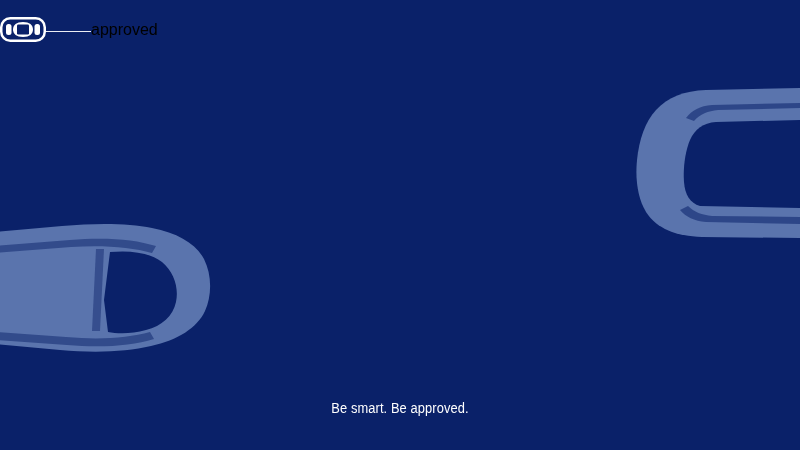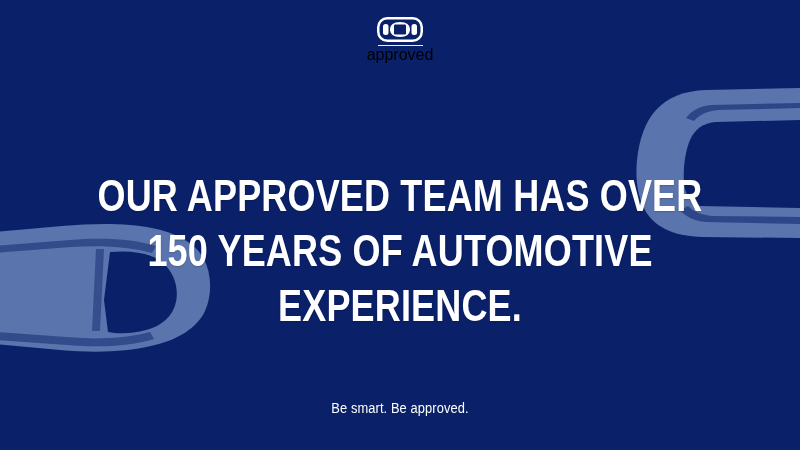--- a/index.html
+++ b/index.html
@@ -30,21 +30,20 @@
     pointer-events: none;
   }
 
   
   #logo-lockup {
     position: absolute;
     top: 17px;
     left: 0;
     width: 800px;
     display: flex;
-    flex-direction: column;
     align-items: center;
   }
   #logo-mark {
     display: block;
     width: 46px;
     height: 25px;
   }
   #logo-rule {
     width: 45px;
     height: 1px;
@@ -161,21 +160,16 @@
                C59,10 66,16 66,25
                C66,34 59,40 46,40
                C33,40 26,34 26,25 Z" fill="#ffffff"></path>
 
       <rect x="34" y="15" width="24" height="20" rx="2.5" ry="2.5" fill="#0a2169"></rect>
     </svg>
     <div id="logo-rule"></div>
     <div>approved</div>
   </div>
 
-  <div id="headline">
-    <span class="hl-line">OUR APPROVED TEAM HAS OVER</span>
-    <span class="hl-line">150 YEARS OF AUTOMOTIVE</span>
-    <span class="hl-line">EXPERIENCE.</span>
-  </div>
 
   <div id="tagline">Be smart. Be approved.</div>
 
 </div>
 
 </body></html>

